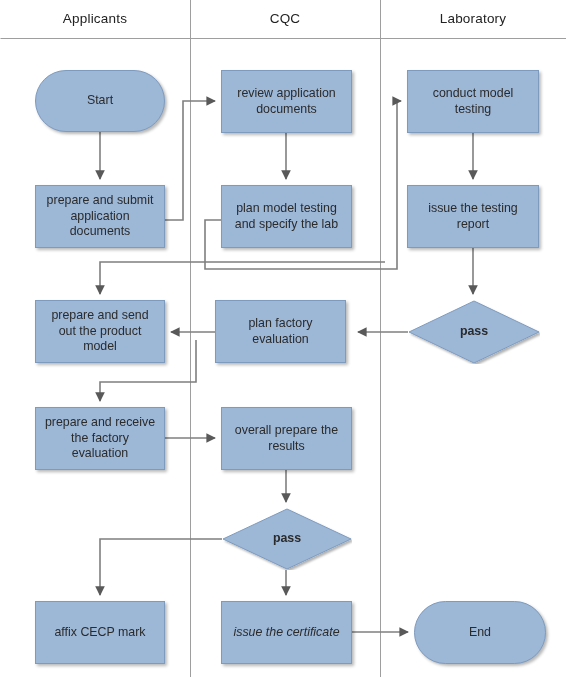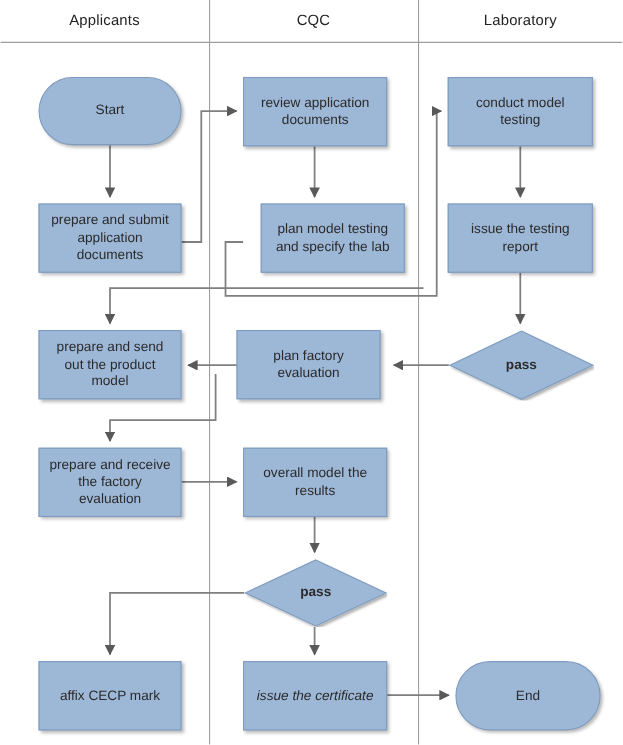--- a/index.html
+++ b/index.html
@@ -127,40 +127,40 @@
   <div class="lane-header" style="left:0px; width:190px;">Applicants</div>
   <div class="lane-header" style="left:190px; width:190px;">CQC</div>
   <div class="lane-header" style="left:380px; width:186px;">Laboratory</div>
 
   <div class="node terminator" style="left:35px; top:70px; width:130px; height:62px;">Start</div>
 
   <div class="node" style="left:35px; top:185px; width:130px; height:63px;">prepare and submit application documents</div>
 
   <div class="node" style="left:221px; top:70px; width:131px; height:63px;">review application documents</div>
 
-  <div class="node" style="left:221px; top:185px; width:131px; height:63px;margin-left:16px;">plan model testing and specify the lab</div>
+  <div class="node" style="left:221px; top:185px; width:131px; height:63px;">plan model testing and specify the lab</div>
 
   <div class="node" style="left:407px; top:70px; width:132px; height:63px;">conduct model testing</div>
 
   <div class="node" style="left:407px; top:185px; width:132px; height:63px;">issue the testing report</div>
 
   <div class="node decision" style="left:408px; top:300px; width:132px; height:64px;">
     <svg class="dshape" viewBox="0 0 132 64" preserveAspectRatio="none">
       <polygon points="66,1 131,32 66,63 1,32" fill="#9DB7D7" stroke="#7E9BBE" stroke-width="1" filter="url(#shadow)"></polygon>
     </svg>
     <span class="dlabel">pass</span>
   </div>
 
   <div class="node" style="left:35px; top:300px; width:130px; height:63px;">prepare and send out the product model</div>
 
   <div class="node" style="left:215px; top:300px; width:131px; height:63px;">plan factory evaluation</div>
 
   <div class="node" style="left:35px; top:407px; width:130px; height:63px;">prepare and receive the factory evaluation</div>
 
-  <div class="node" style="left:221px; top:407px; width:131px; height:63px;">overall model the results</div>
+  <div class="node" style="left:221px; top:407px; width:131px; height:63px;">overall prepare the results</div>
 
   <div class="node decision" style="left:222px; top:508px; width:130px; height:62px;">
     <svg class="dshape" viewBox="0 0 130 62" preserveAspectRatio="none">
       <polygon points="65,1 129,31 65,61 1,31" fill="#9DB7D7" stroke="#7E9BBE" stroke-width="1" filter="url(#shadow)"></polygon>
     </svg>
     <span class="dlabel">pass</span>
   </div>
 
   <div class="node" style="left:35px; top:601px; width:130px; height:63px;">affix CECP mark</div>
 

